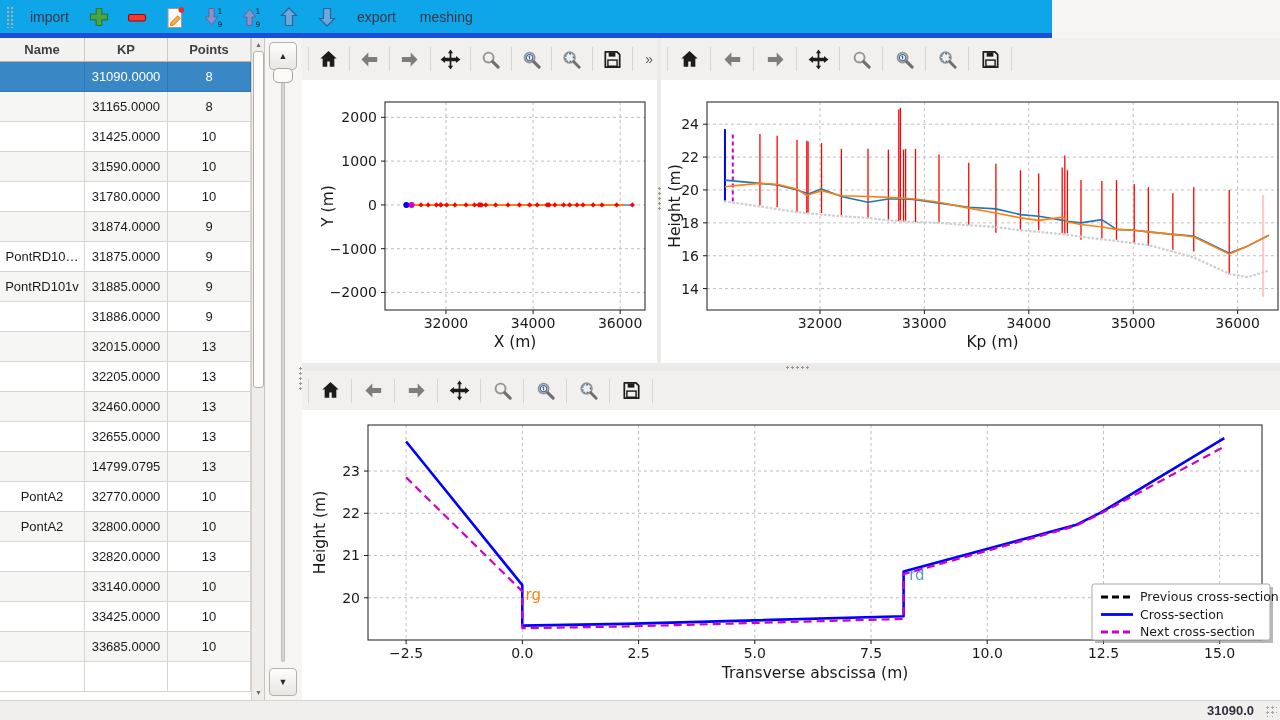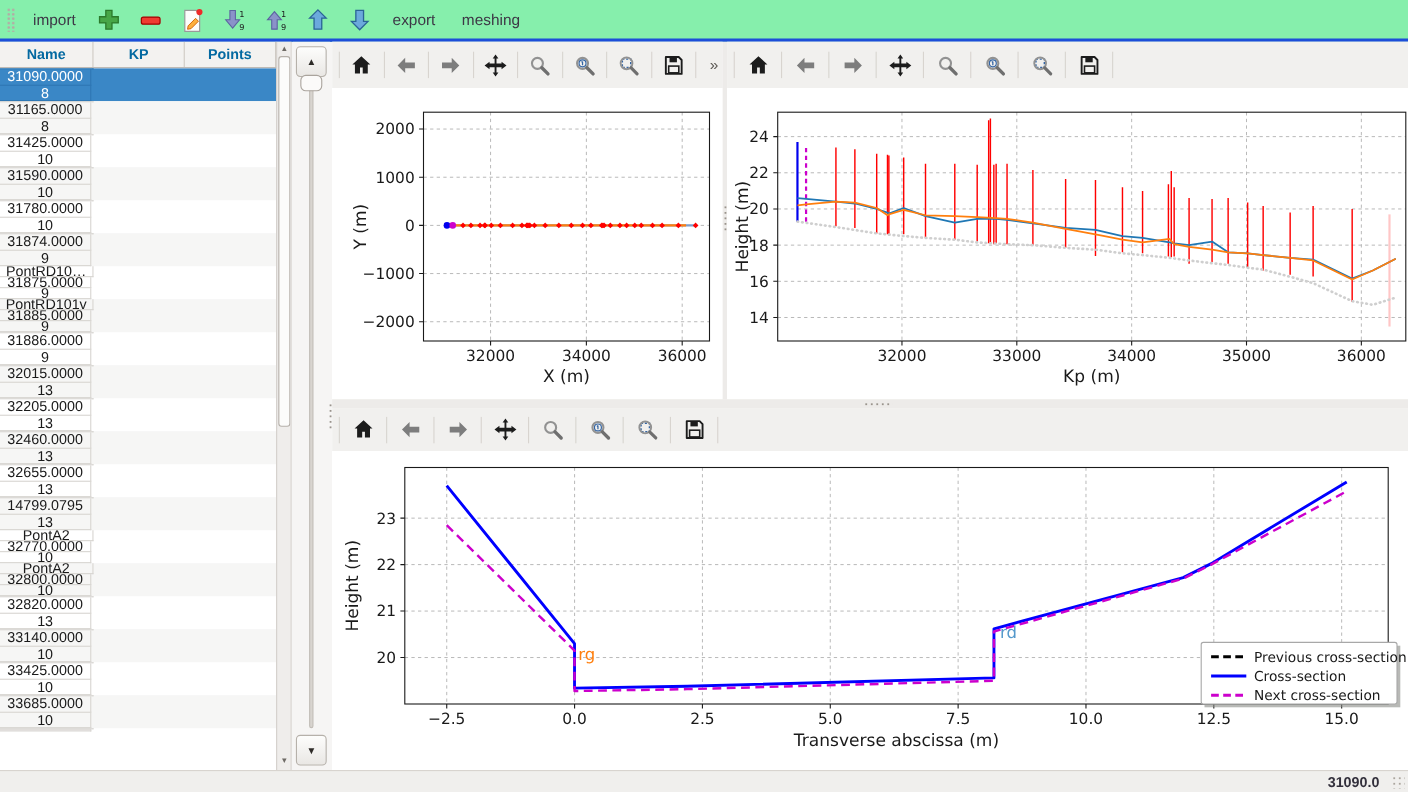--- a/index.html
+++ b/index.html
@@ -1,34 +1,34 @@
 <!DOCTYPE html>
 <html><head>
 <meta charset="utf-8">
 <style>
   html,body{margin:0;padding:0;}
   body{background:#d6d2cc;}
   .app{position:relative;width:1280px;height:720px;background:#f6f5f4;overflow:hidden;
        font-family:"Liberation Sans",sans-serif;color:#2e2b28;}
   
-  .top-toolbar{position:absolute;left:0;top:0;width:1280px;height:38px;background:#86efac;
-       border-bottom:3px solid #1d4ed8;display:flex;align-items:center;gap:4px;padding-left:6px;box-sizing:border-box;}
+  .top-toolbar{position:absolute;left:0;top:0;width:1052px;height:38px;background:#0ea5e9;
+       border-bottom:5px solid #1d4ed8;display:flex;align-items:center;gap:4px;padding-left:6px;box-sizing:border-box;}
   .tb-grip{width:8px;height:22px;margin-right:2px;
        background-image:radial-gradient(circle,#b3aca4 1px,transparent 1.3px);background-size:4px 4px;}
   .tb-label{font-size:14px;color:#3d3846;padding:6px 10px;border-radius:3px;}
   .tb-btn{width:32px;height:30px;display:flex;align-items:center;justify-content:center;border-radius:3px;}
   .tb-btn svg{width:24px;height:24px;}
   
   .table-panel{position:absolute;left:0;top:38px;width:265px;height:662px;background:#ffffff;
        border-right:1px solid #c9c4be;box-sizing:border-box;overflow:hidden;}
   .t-header{display:flex;height:23px;background:#f3f2f0;border-bottom:1px solid #b9b4ae;}
   .t-header .hc{box-sizing:border-box;border-right:1px solid #cfcac4;font-weight:bold;font-size:13px;
-       display:flex;align-items:center;justify-content:center;color:#0369a1;}
+       display:flex;align-items:center;justify-content:center;color:#404040;}
   .t-body{position:absolute;left:0;top:24px;width:251px;height:638px;overflow:hidden;}
-  .t-row{display:flex;height:30px;box-sizing:border-box;flex-direction:column;}
+  .t-row{display:flex;height:30px;box-sizing:border-box;}
   .t-row:nth-child(even){background:#f6f6f5;}
   .t-row .tc{box-sizing:border-box;border-right:1px solid #d8d5d1;border-bottom:1px solid #d8d5d1;
        font-size:13px;display:flex;align-items:center;justify-content:center;color:#1a1a1a;overflow:hidden;}
   .t-row.selected{background:#3a87c6;}
   .t-row.selected .tc{color:#ffffff;border-right-color:#2f77b3;border-bottom-color:#2f77b3;}
   .col0{width:85px;}.col1{width:83px;}.col2{width:83px;text-align:center;}
   .t-scrollbar{position:absolute;left:251px;top:0;width:14px;height:662px;background:#efedeb;border-left:1px solid #d3cfca;box-sizing:border-box;}
   .sb-arrow{position:absolute;left:0;width:13px;height:12px;display:flex;align-items:center;justify-content:center;
        font-size:7px;color:#6e6a65;}
   .sb-thumb{position:absolute;left:1px;top:13px;width:11px;height:337px;background:#fcfcfb;

